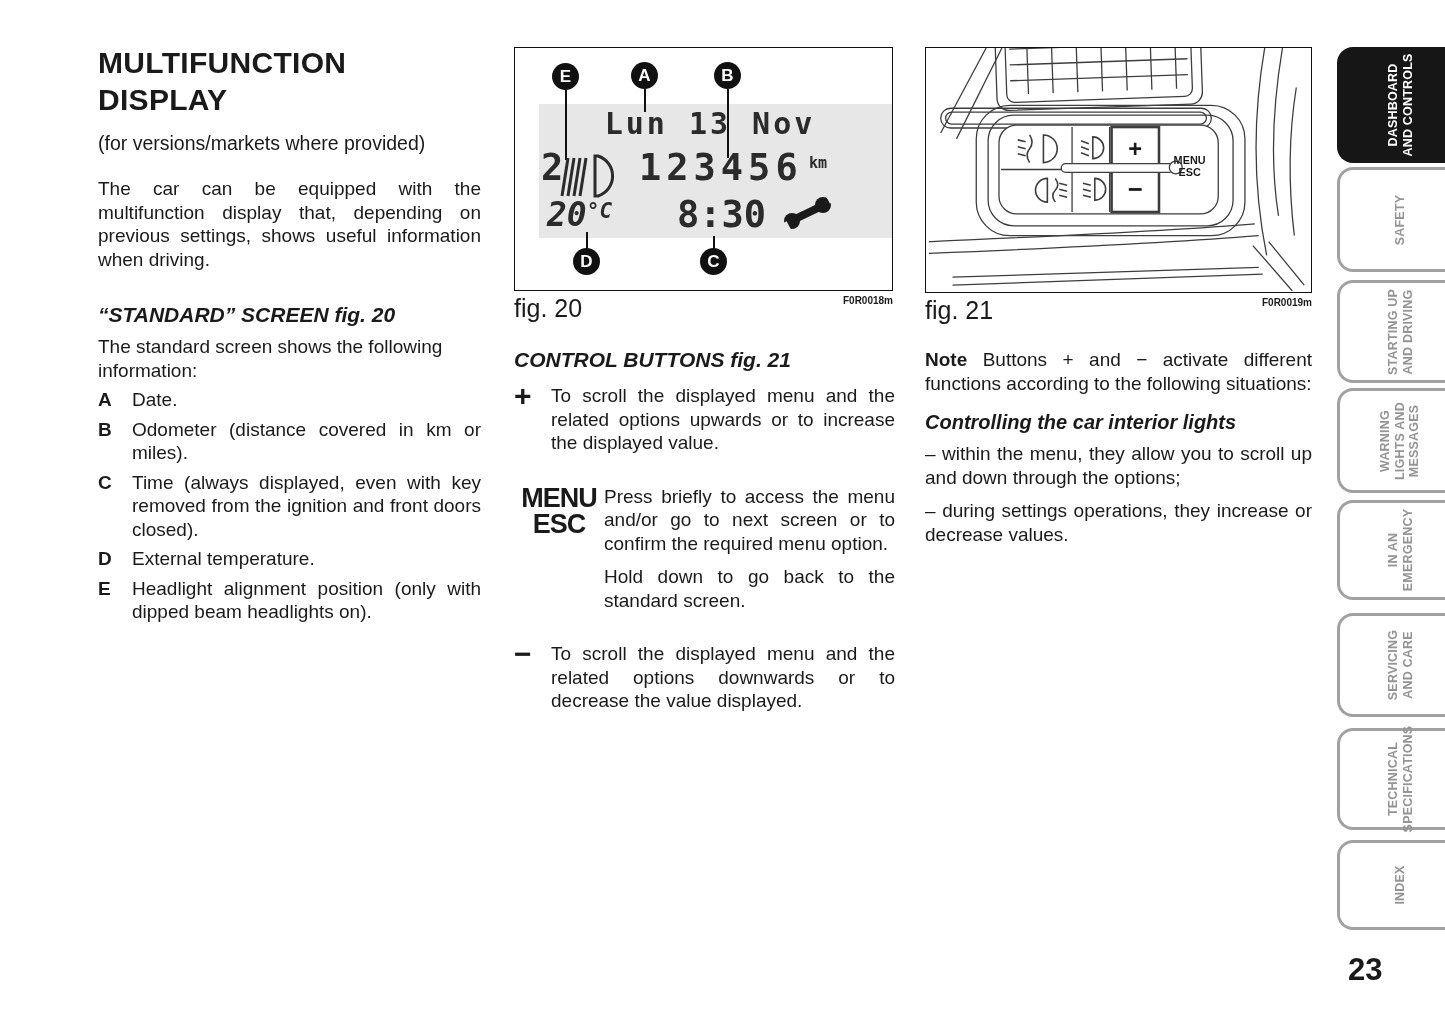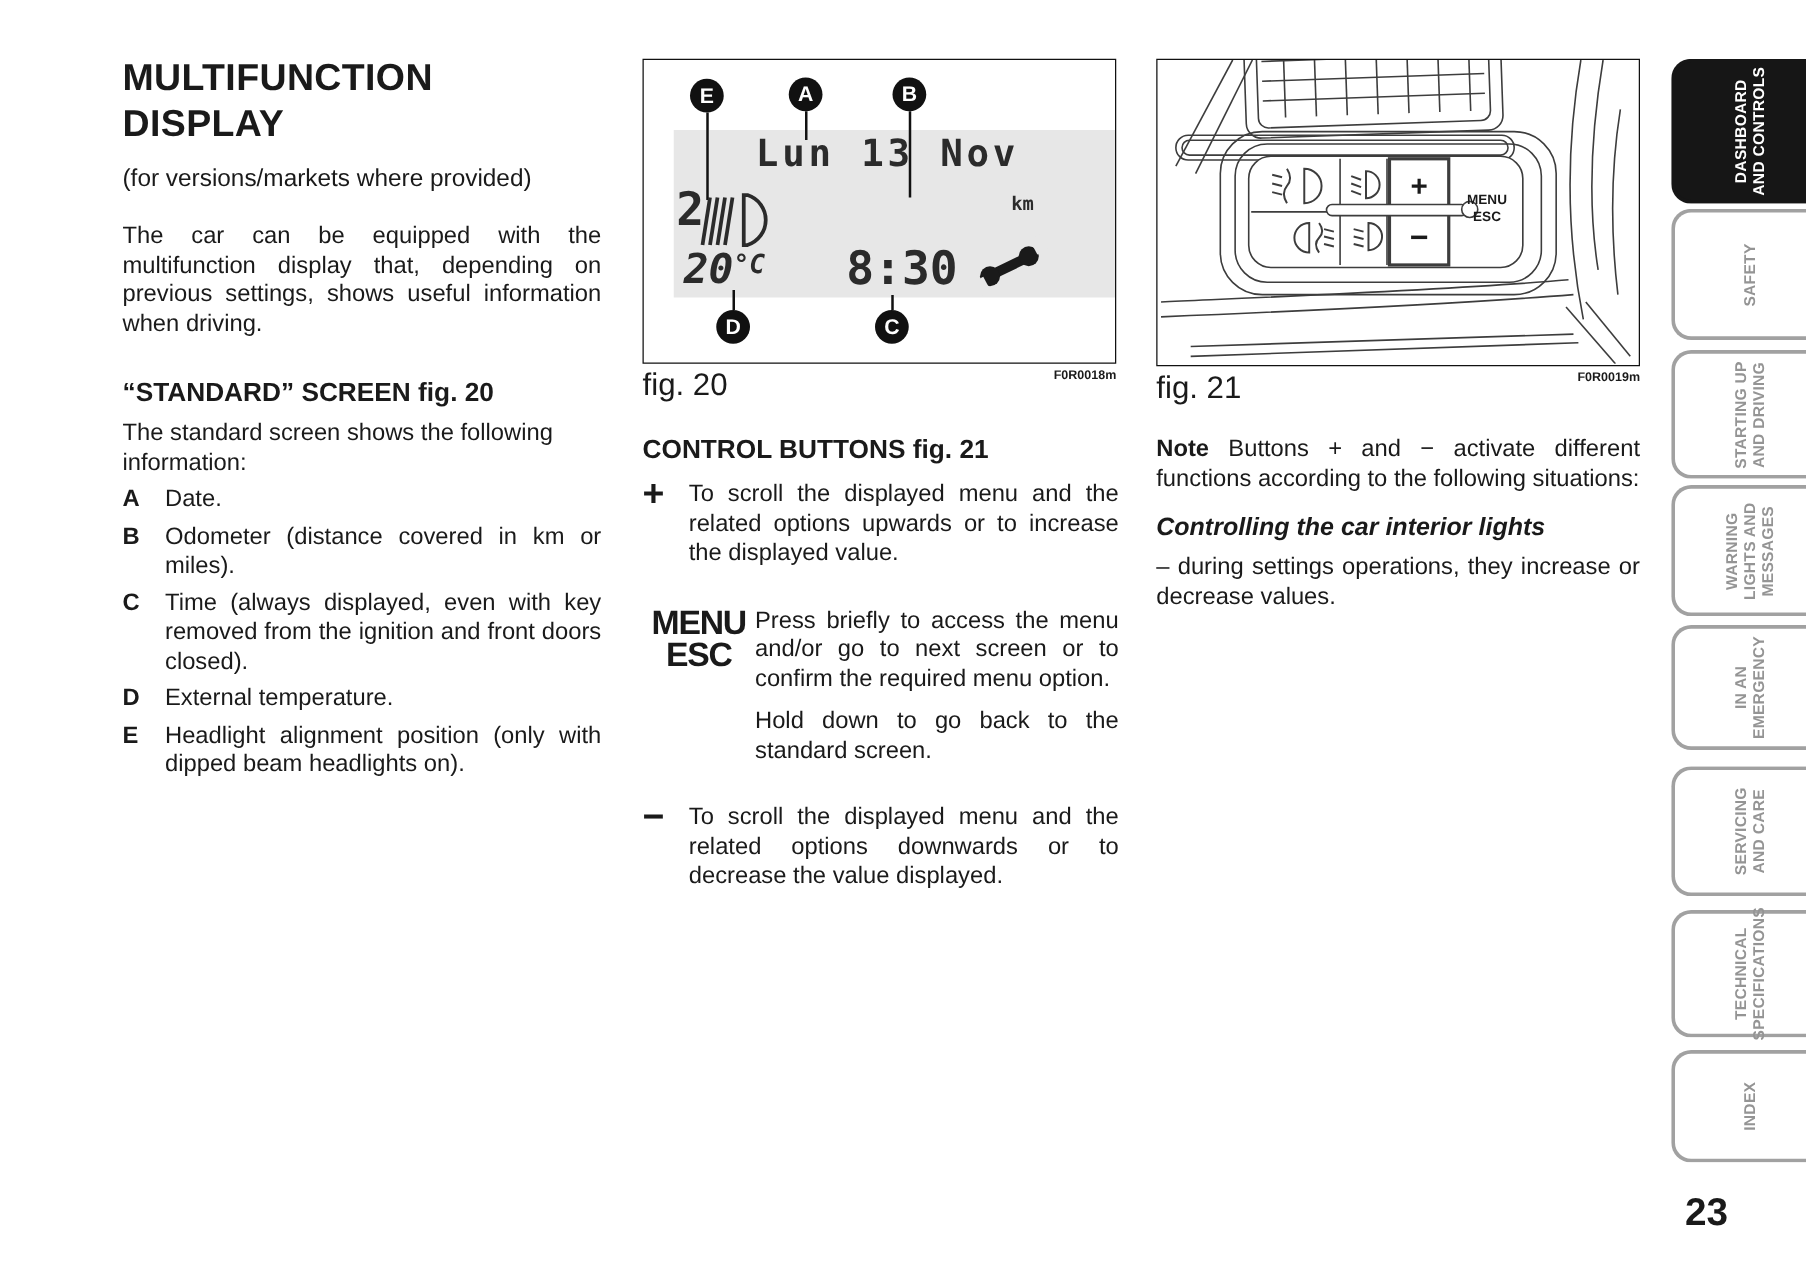--- a/index.html
+++ b/index.html
@@ -7,21 +7,21 @@
     width:1445px;height:1026px;position:relative;overflow:hidden;
     background:#ffffff;color:#1a1a1a;
     font-family:"Liberation Sans",sans-serif;
   }
   
   .col-left{position:absolute;left:98px;top:44px;width:383px;}
   .title{font-size:30px;line-height:37px;font-weight:bold;margin:0 0 14px 0;letter-spacing:.3px;}
   .avail{font-size:19.5px;margin:0 0 22px 0;}
   .body{font-size:19px;line-height:23.5px;text-align:justify;margin:0;}
   .intro{margin-bottom:32px;}
-  .h2{font-size:21px;font-weight:bold;margin:0 0 8px 0;}
+  .h2{font-size:21px;font-weight:bold;margin:0 0 8px 0;font-style:italic;}
   .lead{margin-bottom:6px;text-align:left;}
   .li{display:flex;margin-top:6px;font-size:19px;line-height:23.5px;}
   .li-key{flex:0 0 34px;font-weight:bold;}
   .li-text{flex:1;text-align:justify;}
   .note{margin-top:12px;}
   .note-label{font-weight:bold;}
   
   .figbox{position:absolute;border:1.5px solid #111;box-sizing:border-box;overflow:hidden;background:#fff;}
   #fig20-box{left:514px;top:47px;width:379px;height:244px;}
   #fig21-box{left:925px;top:47px;width:387px;height:246px;}
@@ -100,20 +100,21 @@
     <span class="li-key">E</span>
     <span class="li-text">Headlight alignment position (only with dipped beam headlights on).</span>
   </div>
 
 </section>
 
 <figure class="figbox" id="fig20-box" style="margin:0;">
   <div class="lcd">
     <div class="lcd-date">Lun 13 Nov</div>
     <div class="lcd-pos">2</div>
+    <div class="lcd-odo">123456</div>
     <div class="lcd-unit">km</div>
     <div class="lcd-temp"><span>20</span><span class="lcd-cunit">°C</span></div>
     <div class="lcd-time">8:30</div>
   </div>
 
   <svg class="overlay" width="379" height="244" viewBox="0 0 379 244">
     <g stroke="#111" stroke-width="2">
       <line x1="51" y1="42" x2="51" y2="112"></line>
       <line x1="130" y1="41" x2="130" y2="64"></line>
       <line x1="213" y1="41" x2="213" y2="110"></line>
@@ -267,20 +268,21 @@
 <div class="caption-row" id="fig21-cap">
   <span class="fig-caption">fig. 21</span>
   <span class="fig-code">F0R0019m</span>
 </div>
 
 <section class="col-right">
   <p class="body"><b class="note-label">Note</b> <span>Buttons + and − activate different functions according to the following situations:</span></p>
 
   <h3 class="h3">Controlling the car interior lights</h3>
 
+  <p class="body tight">– within the menu, they allow you to scroll up and down through the options;</p>
   <p class="body">– during settings operations, they increase or decrease values.</p>
 </section>
 
 <nav>
   <div class="tab active" style="top:47px;height:116px;">
     <span class="tab-label">DASHBOARD
 AND CONTROLS</span>
   </div>
   <div class="tab" style="top:167px;height:105px;">
     <span class="tab-label">SAFETY</span>

